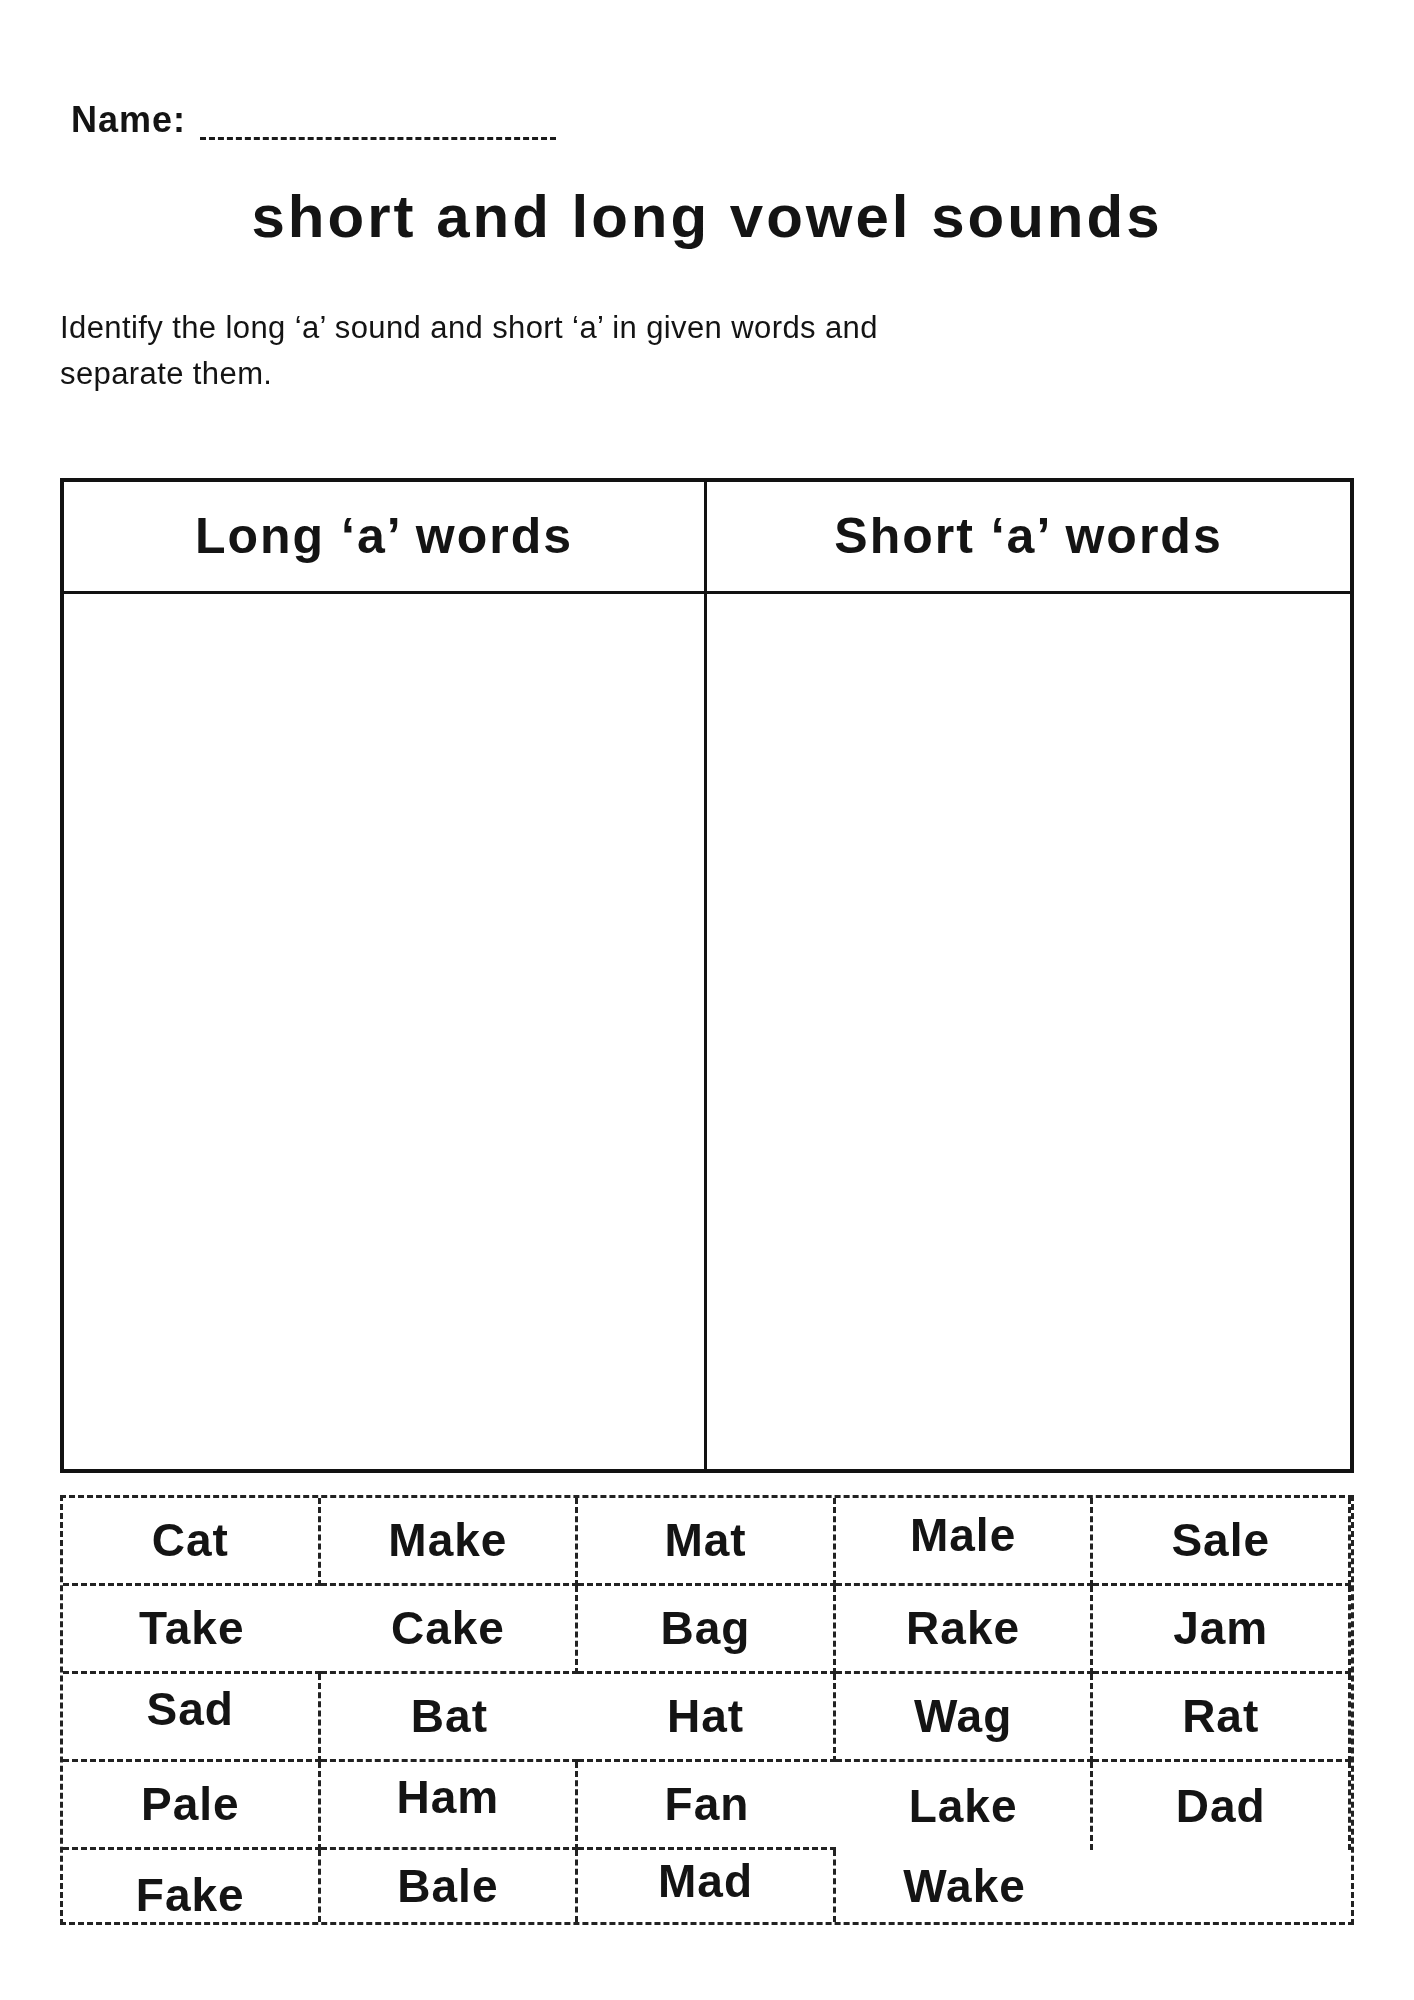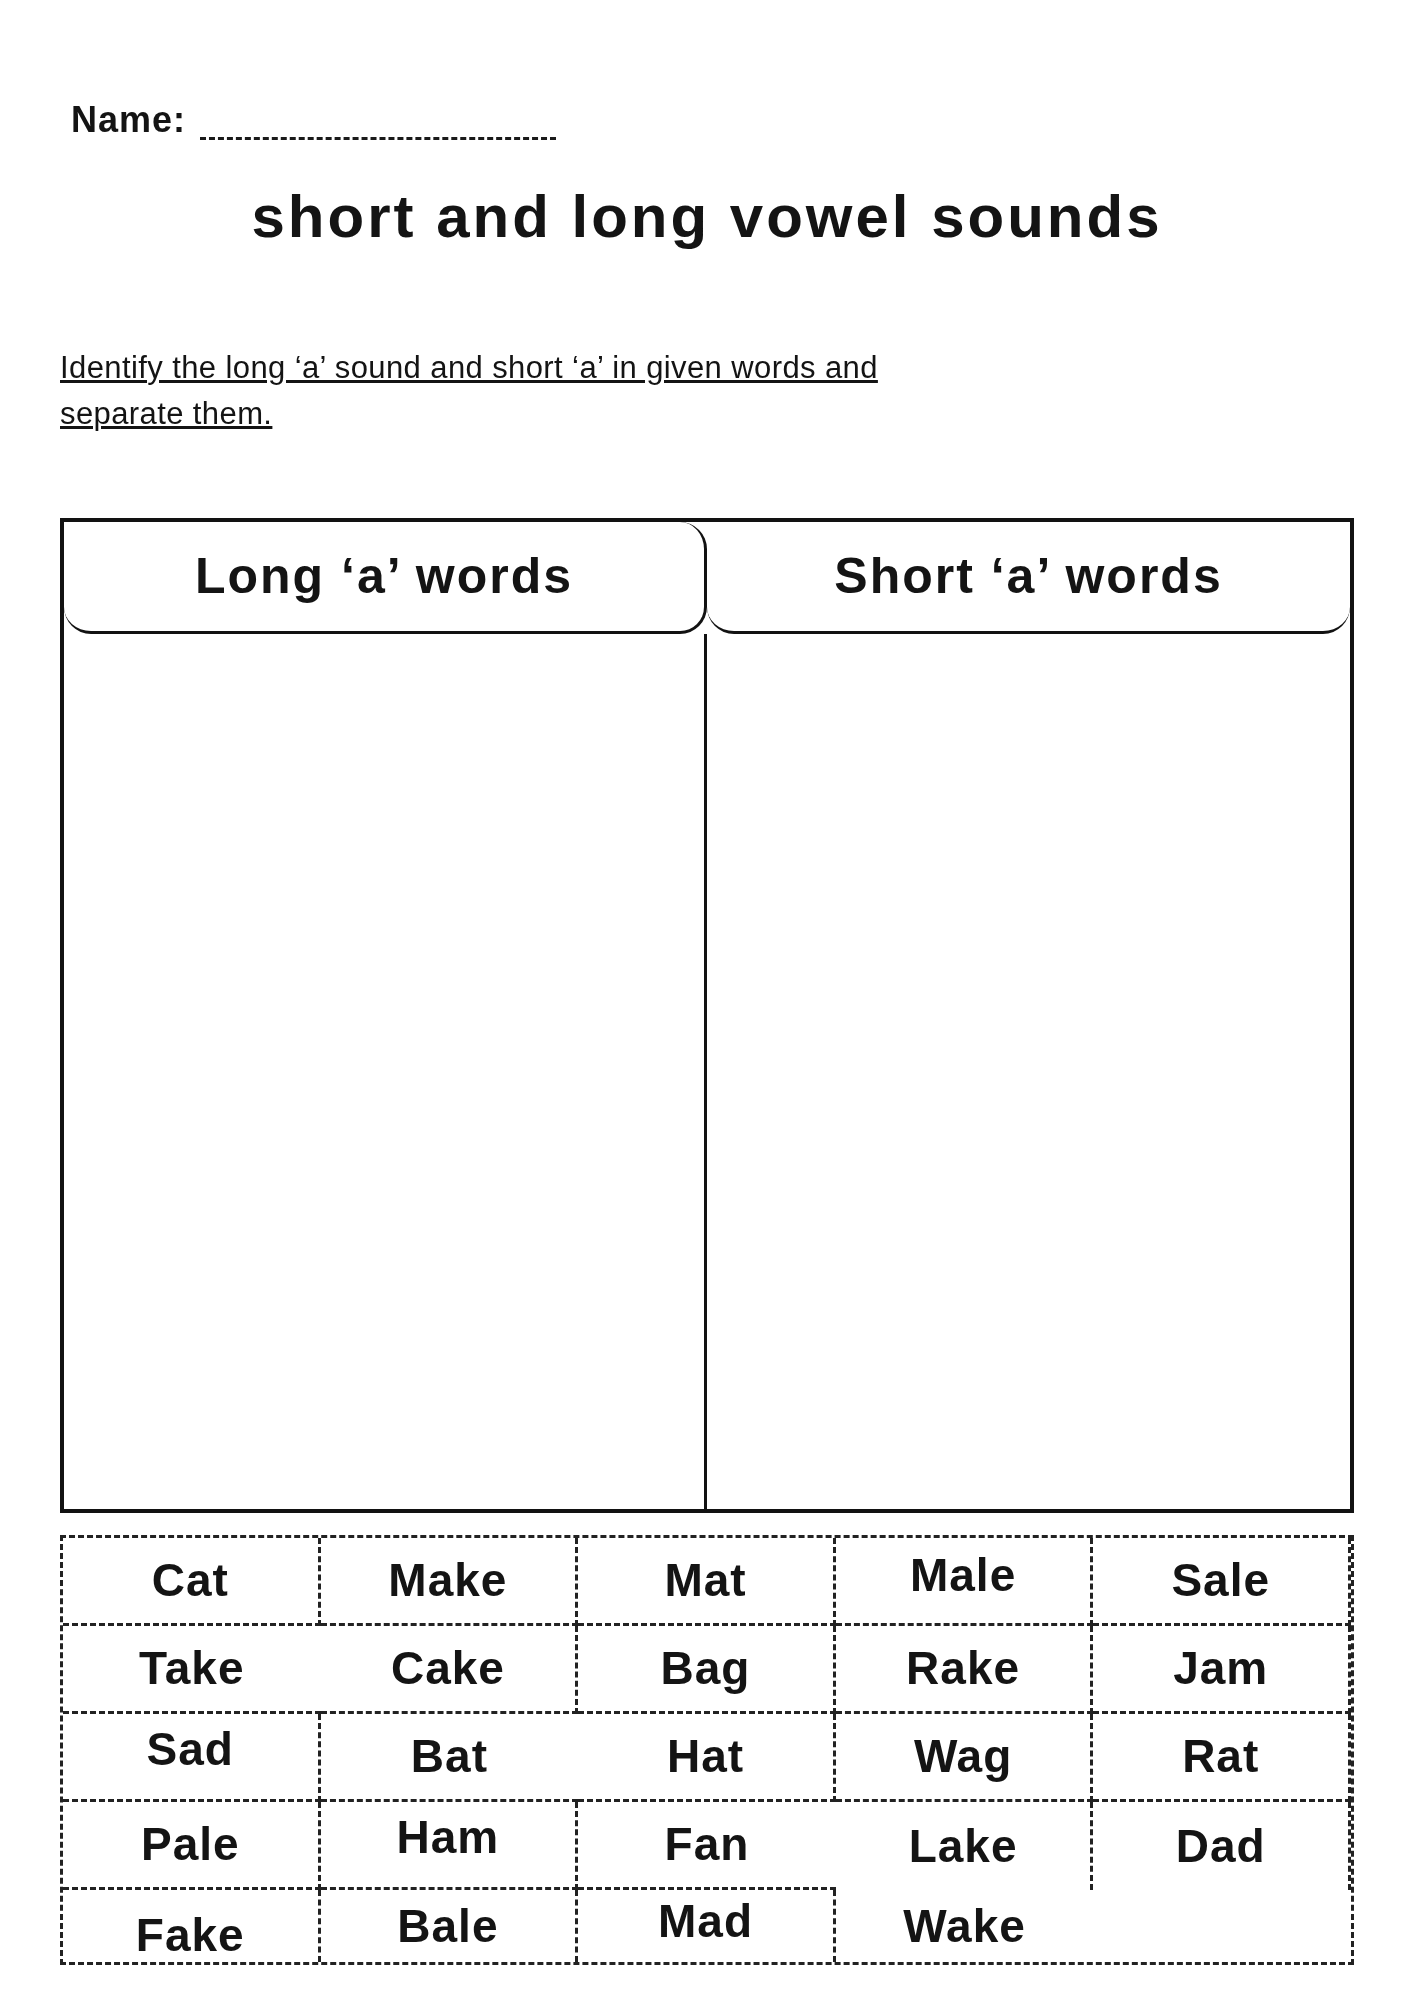--- a/index.html
+++ b/index.html
@@ -42,47 +42,45 @@
     margin: 42px 2px 0;
     text-align: center;
     font-size: 60px;
     font-weight: 700;
     letter-spacing: 3px;
     line-height: 1.15;
   }
 
   
   .instructions {
-    margin: 94px 60px 0;
+    margin: 54px 60px 0;
     font-size: 31px;
     line-height: 1.5;
     letter-spacing: 0.4px;
     font-weight: 400;
-    text-decoration: underline;
   }
 
   
   .sort-table {
     margin: 80px 60px 0;
     height: 987px;
     border: 4px solid #121212;
     display: grid;
     grid-template-columns: 1fr 1fr;
     grid-template-rows: 112px 1fr;
     background: #ffffff;
   }
   .hcell {
     display: flex;
     align-items: center;
     justify-content: center;
     font-size: 50px;
     font-weight: 700;
     letter-spacing: 2px;
     border-bottom: 3px solid #121212;
-    border-radius: 27px;
   }
   .col-left { border-right: 3px solid #121212; }
 
   
   .word-bank {
     margin: 22px 60px 0;
     height: 424px;
     border: 3px dashed #222222;
     display: grid;
     grid-template-columns: repeat(5, 1fr);

